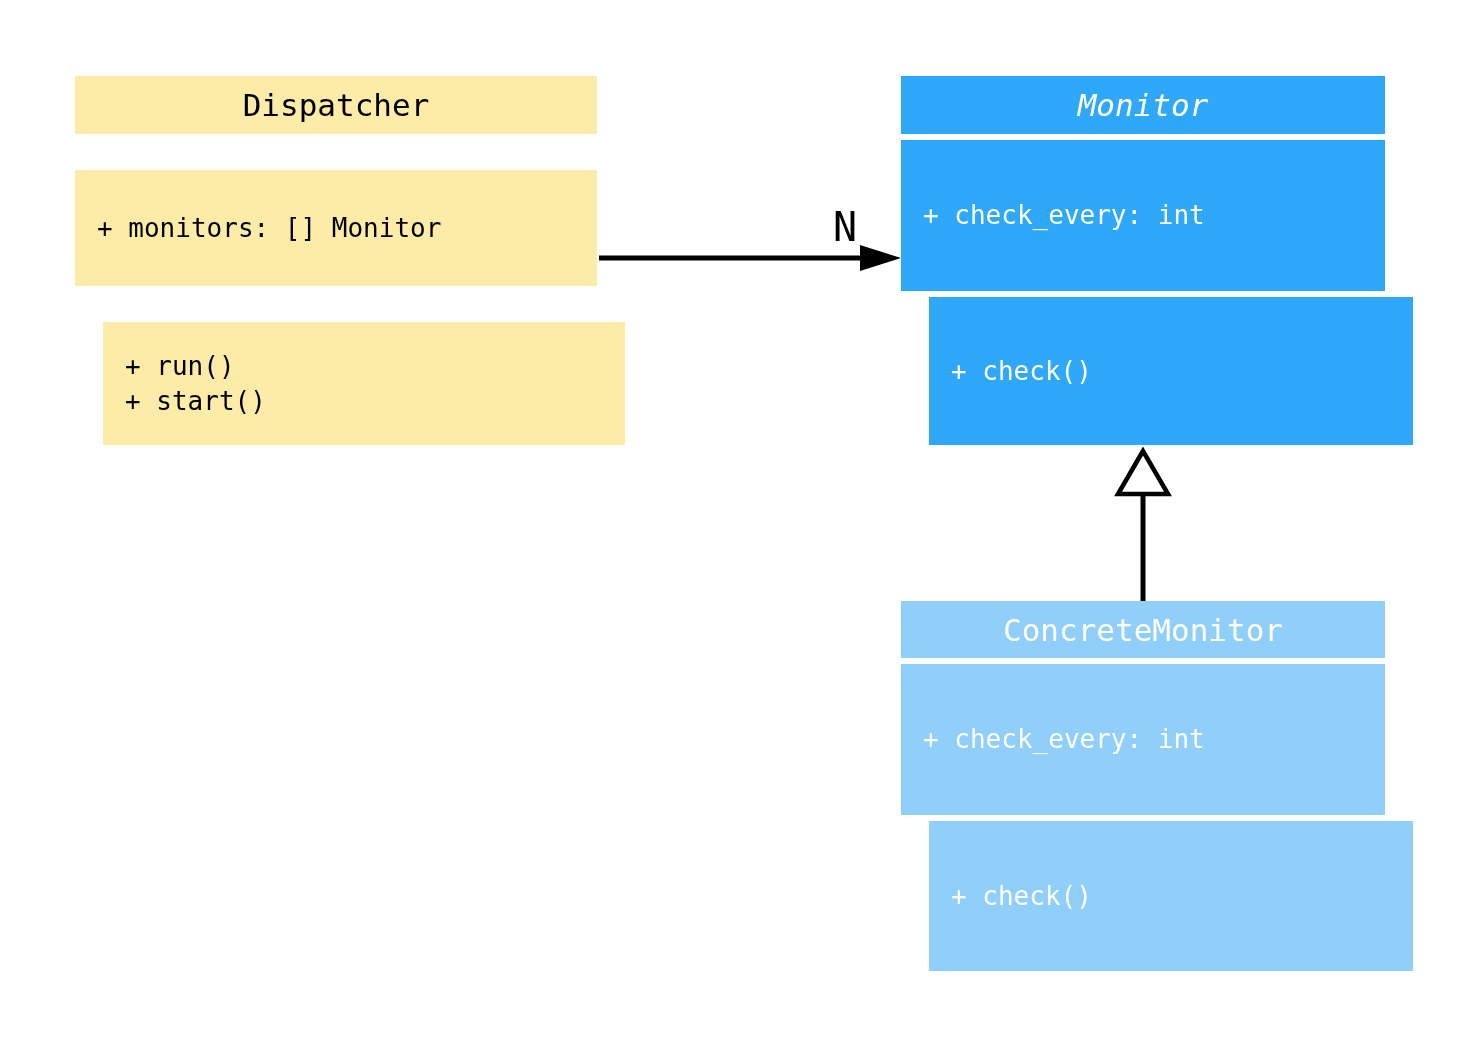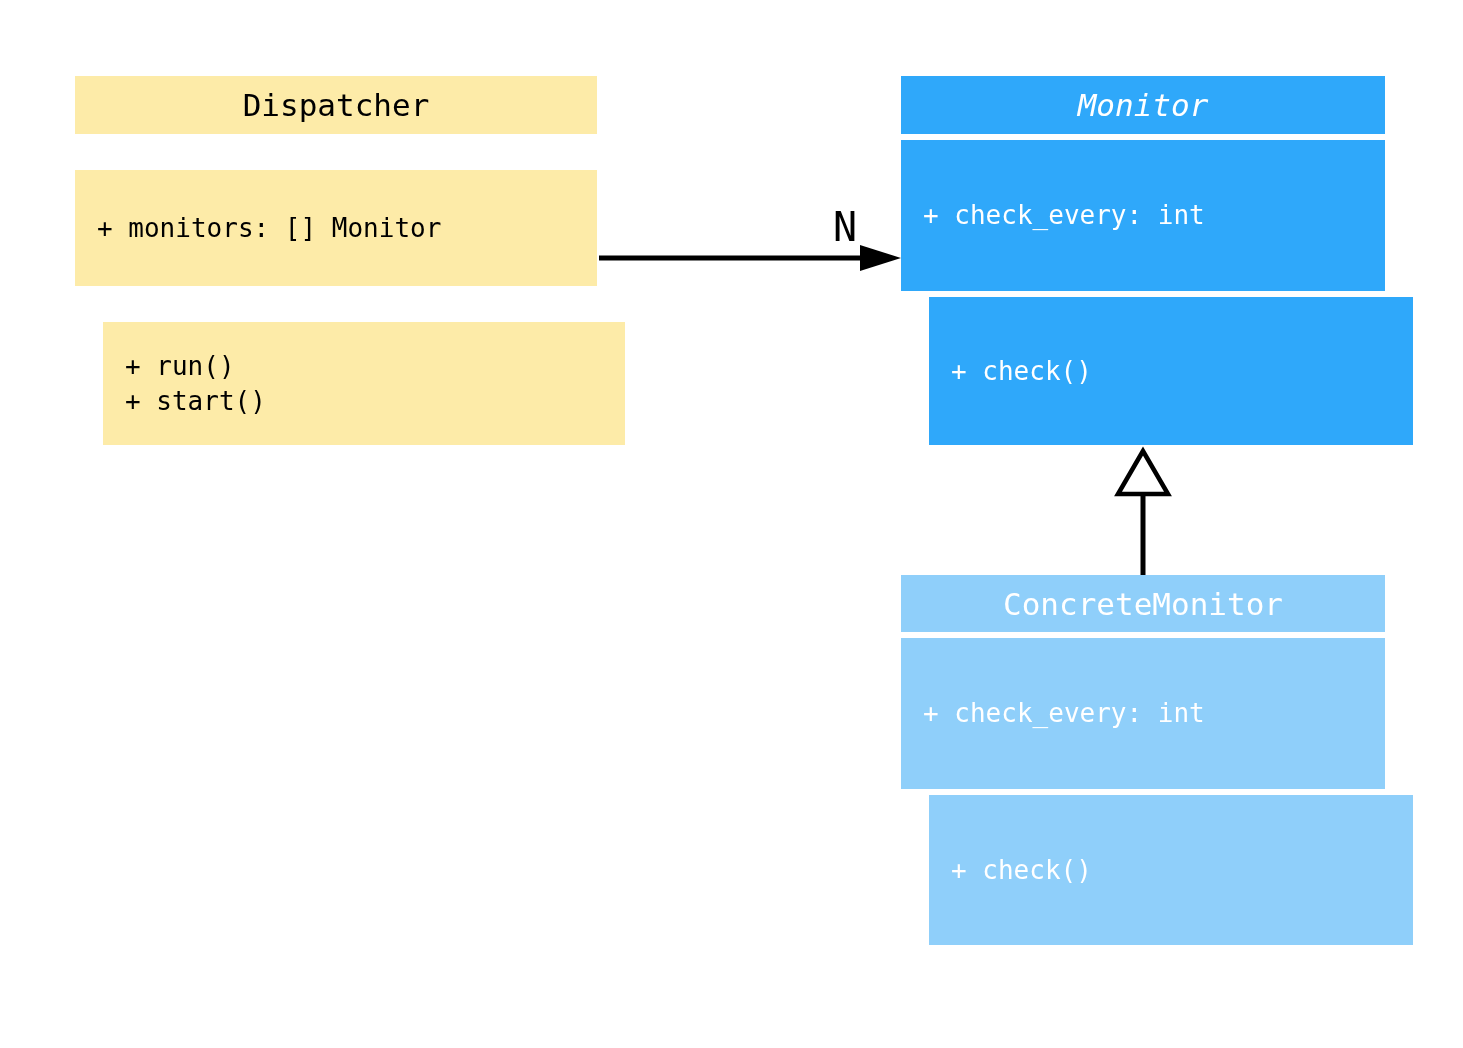--- a/index.html
+++ b/index.html
@@ -44,21 +44,21 @@
   .italic { font-style: italic; }
 
   #box-dispatcher { left: 75px;  top: 76px;  width: 522px; height: 369px; }
   #box-dispatcher .title   { height: 58px; }
   #box-dispatcher .attrs   { height: 116px; }
 
   #box-monitor { left: 901px; top: 76px;  width: 484px; height: 369px; border-radius: 8px; }
   #box-monitor .title      { height: 58px; }
   #box-monitor .attrs      { height: 151px; }
 
-  #box-concrete { left: 901px; top: 575px; width: 484px; height: 370px; }
+  #box-concrete { left: 901px; top: 601px; width: 484px; height: 370px; }
   #box-concrete .title     { height: 57px; }
   #box-concrete .attrs     { height: 151px; }
 
   .n-label {
     position: absolute;
     left: 823px;
     top: 206px;
     width: 44px;
     text-align: center;
     font-size: 40px;

